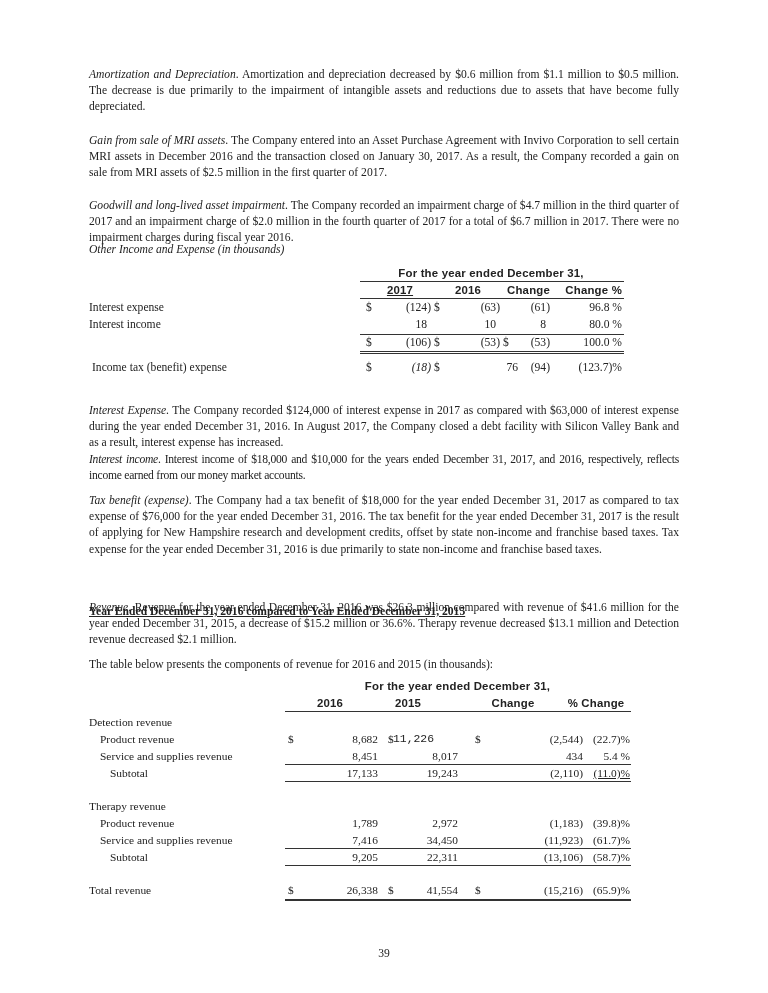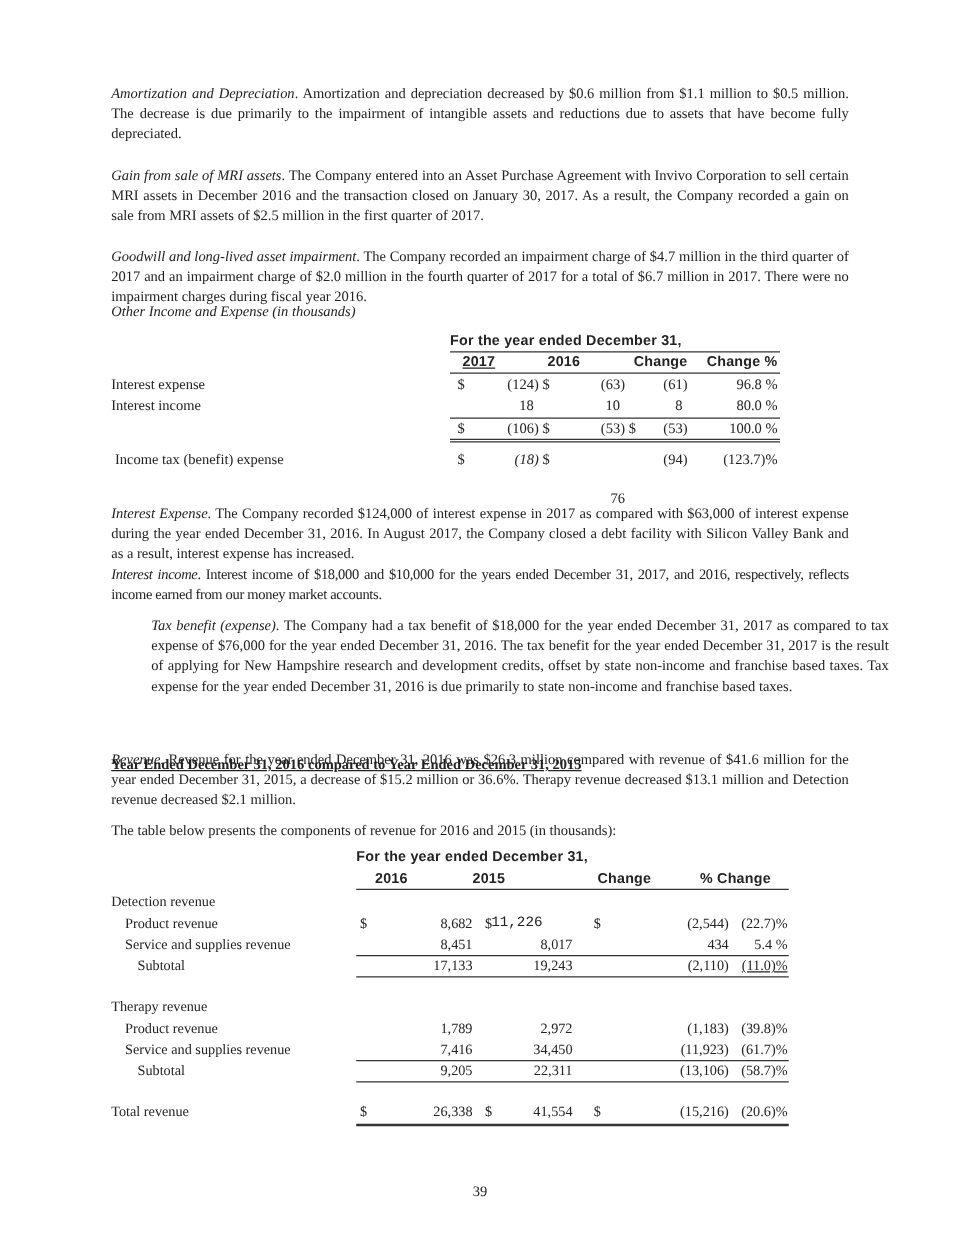--- a/index.html
+++ b/index.html
@@ -13,21 +13,21 @@
     text-align: justify; margin: 0;
   }
   .para .lead { font-style: italic; }
   .caption { position: absolute; left: 89px; font-style: italic; margin: 0; }
   .heading {
     position: absolute; left: 89px; font-weight: bold; text-decoration: underline;
     margin: 0;
   }
   .abs { position: absolute; white-space: nowrap; }
   .r { text-align: right; }
-  .c { }
+  .c { text-align: center; }
   .hdr { font-family: "Liberation Sans", "DejaVu Sans", sans-serif; font-weight: bold; font-size: 11.4px; letter-spacing: 0.2px; }
   .rule { position: absolute; height: 0; border-top: 1px solid #333; }
   .rule.dbl { border-top: 3px double #333; }
   .rule.thick { border-top: 2px solid #333; }
   .t2 { font-family: "Liberation Serif", "DejaVu Serif", serif; font-size: 11.4px; }
   .pagenum { position: absolute; left: 0; width: 768px; top: 946px; text-align: center; }
 </style>
 </head>
 <body>
 
@@ -86,36 +86,36 @@
     <div class="abs r" style="left:510px; width:40px; top:335px;">(53)</div>
     <div class="abs r" style="left:560px; width:62px; top:335px;">100.0 %</div>
   </div>
   <div class="rule dbl" style="left:360px; width:264px; top:351px;"></div>
 
   <div>
     <div class="abs" style="left:92px; top:360px;">Income tax (benefit) expense</div>
     <div class="abs" style="left:366px; top:360px;">$</div>
     <div class="abs r" style="left:380px; width:51px; top:360px;font-style:italic;">(18)</div>
     <div class="abs" style="left:434px; top:360px;">$</div>
-    <div class="abs r" style="left:454px; width:46px; top:360px;margin-top:31px;">76</div>
+    <div class="abs r" style="left:472px; width:46px; top:360px;">76</div>
     <div class="abs" style="left:503px; top:360px;"></div>
     <div class="abs r" style="left:510px; width:40px; top:360px;">(94)</div>
     <div class="abs r" style="left:555px; width:67px; top:360px;">(123.7)%</div>
   </div>
 </div>
 
 <p class="para" style="top:403px;">
   <span class="lead">Interest Expense</span><span>. The Company recorded $124,000 of interest expense in 2017 as compared with $63,000 of interest expense during the year ended December 31, 2016. In August 2017, the Company closed a debt facility with Silicon Valley Bank and as a result, interest expense has increased.</span>
 </p>
 
 <p class="para" style="top:452px; letter-spacing:-0.25px;">
   <span class="lead">Interest income</span><span>. Interest income of $18,000 and $10,000 for the years ended December 31, 2017, and 2016, respectively, reflects income earned from our money market accounts.</span>
 </p>
 
-<p class="para" style="top:493px;margin-left:32px;">
+<p class="para" style="top:493px;">
   <span class="lead">Tax benefit (expense)</span><span>. The Company had a tax benefit of $18,000 for the year ended December 31, 2017 as compared to tax expense of $76,000 for the year ended December 31, 2016. The tax benefit for the year ended December 31, 2017 is the result of applying for New Hampshire research and development credits, offset by state non-income and franchise based taxes. Tax expense for the year ended December 31, 2016 is due primarily to state non-income and franchise based taxes.</span>
 </p>
 
 <p class="heading" style="top:604px;text-decoration:underline;">Year Ended December 31, 2016 compared to Year Ended December 31, 2015</p>
 
 <p class="para" style="top:600px;">
   <span class="lead">Revenue</span><span>. Revenue for the year ended December 31, 2016 was $26.3 million compared with revenue of $41.6 million for the year ended December 31, 2015, a decrease of $15.2 million or 36.6%. Therapy revenue decreased $13.1 million and Detection revenue decreased $2.1 million.</span>
 </p>
 
 <p class="para" style="top:657px;">The table below presents the components of revenue for 2016 and 2015 (in thousands):</p>
@@ -208,21 +208,21 @@
       <div class="abs t2 r" style="left:580px; width:50px; top:849px;">(58.7)%</div>
     </div>
     <div>
       <div class="abs t2" style="left:89px; top:882px;">Total revenue</div>
       <div class="abs t2" style="left:288px; top:882px;">$</div>
       <div class="abs t2 r" style="left:300px; width:78px; top:882px;">26,338</div>
       <div class="abs t2" style="left:388px; top:882px;">$</div>
       <div class="abs t2 r" style="left:400px; width:58px; top:882px;">41,554</div>
       <div class="abs t2" style="left:475px; top:882px;">$</div>
       <div class="abs t2 r" style="left:500px; width:83px; top:882px;">(15,216)</div>
-      <div class="abs t2 r" style="left:580px; width:50px; top:882px;">(20.6)%</div>
+      <div class="abs t2 r" style="left:580px; width:50px; top:882px;">(65.9)%</div>
     </div>
     <div class="rule" style="left:285px; width:346px; top:764px;"></div>
     <div class="rule" style="left:285px; width:346px; top:781px;"></div>
     <div class="rule" style="left:285px; width:346px; top:848px;"></div>
     <div class="rule" style="left:285px; width:346px; top:865px;"></div>
     <div class="rule thick" style="left:285px; width:346px; top:899px;"></div>
   </div>
 
 <div class="pagenum">39</div>
 

